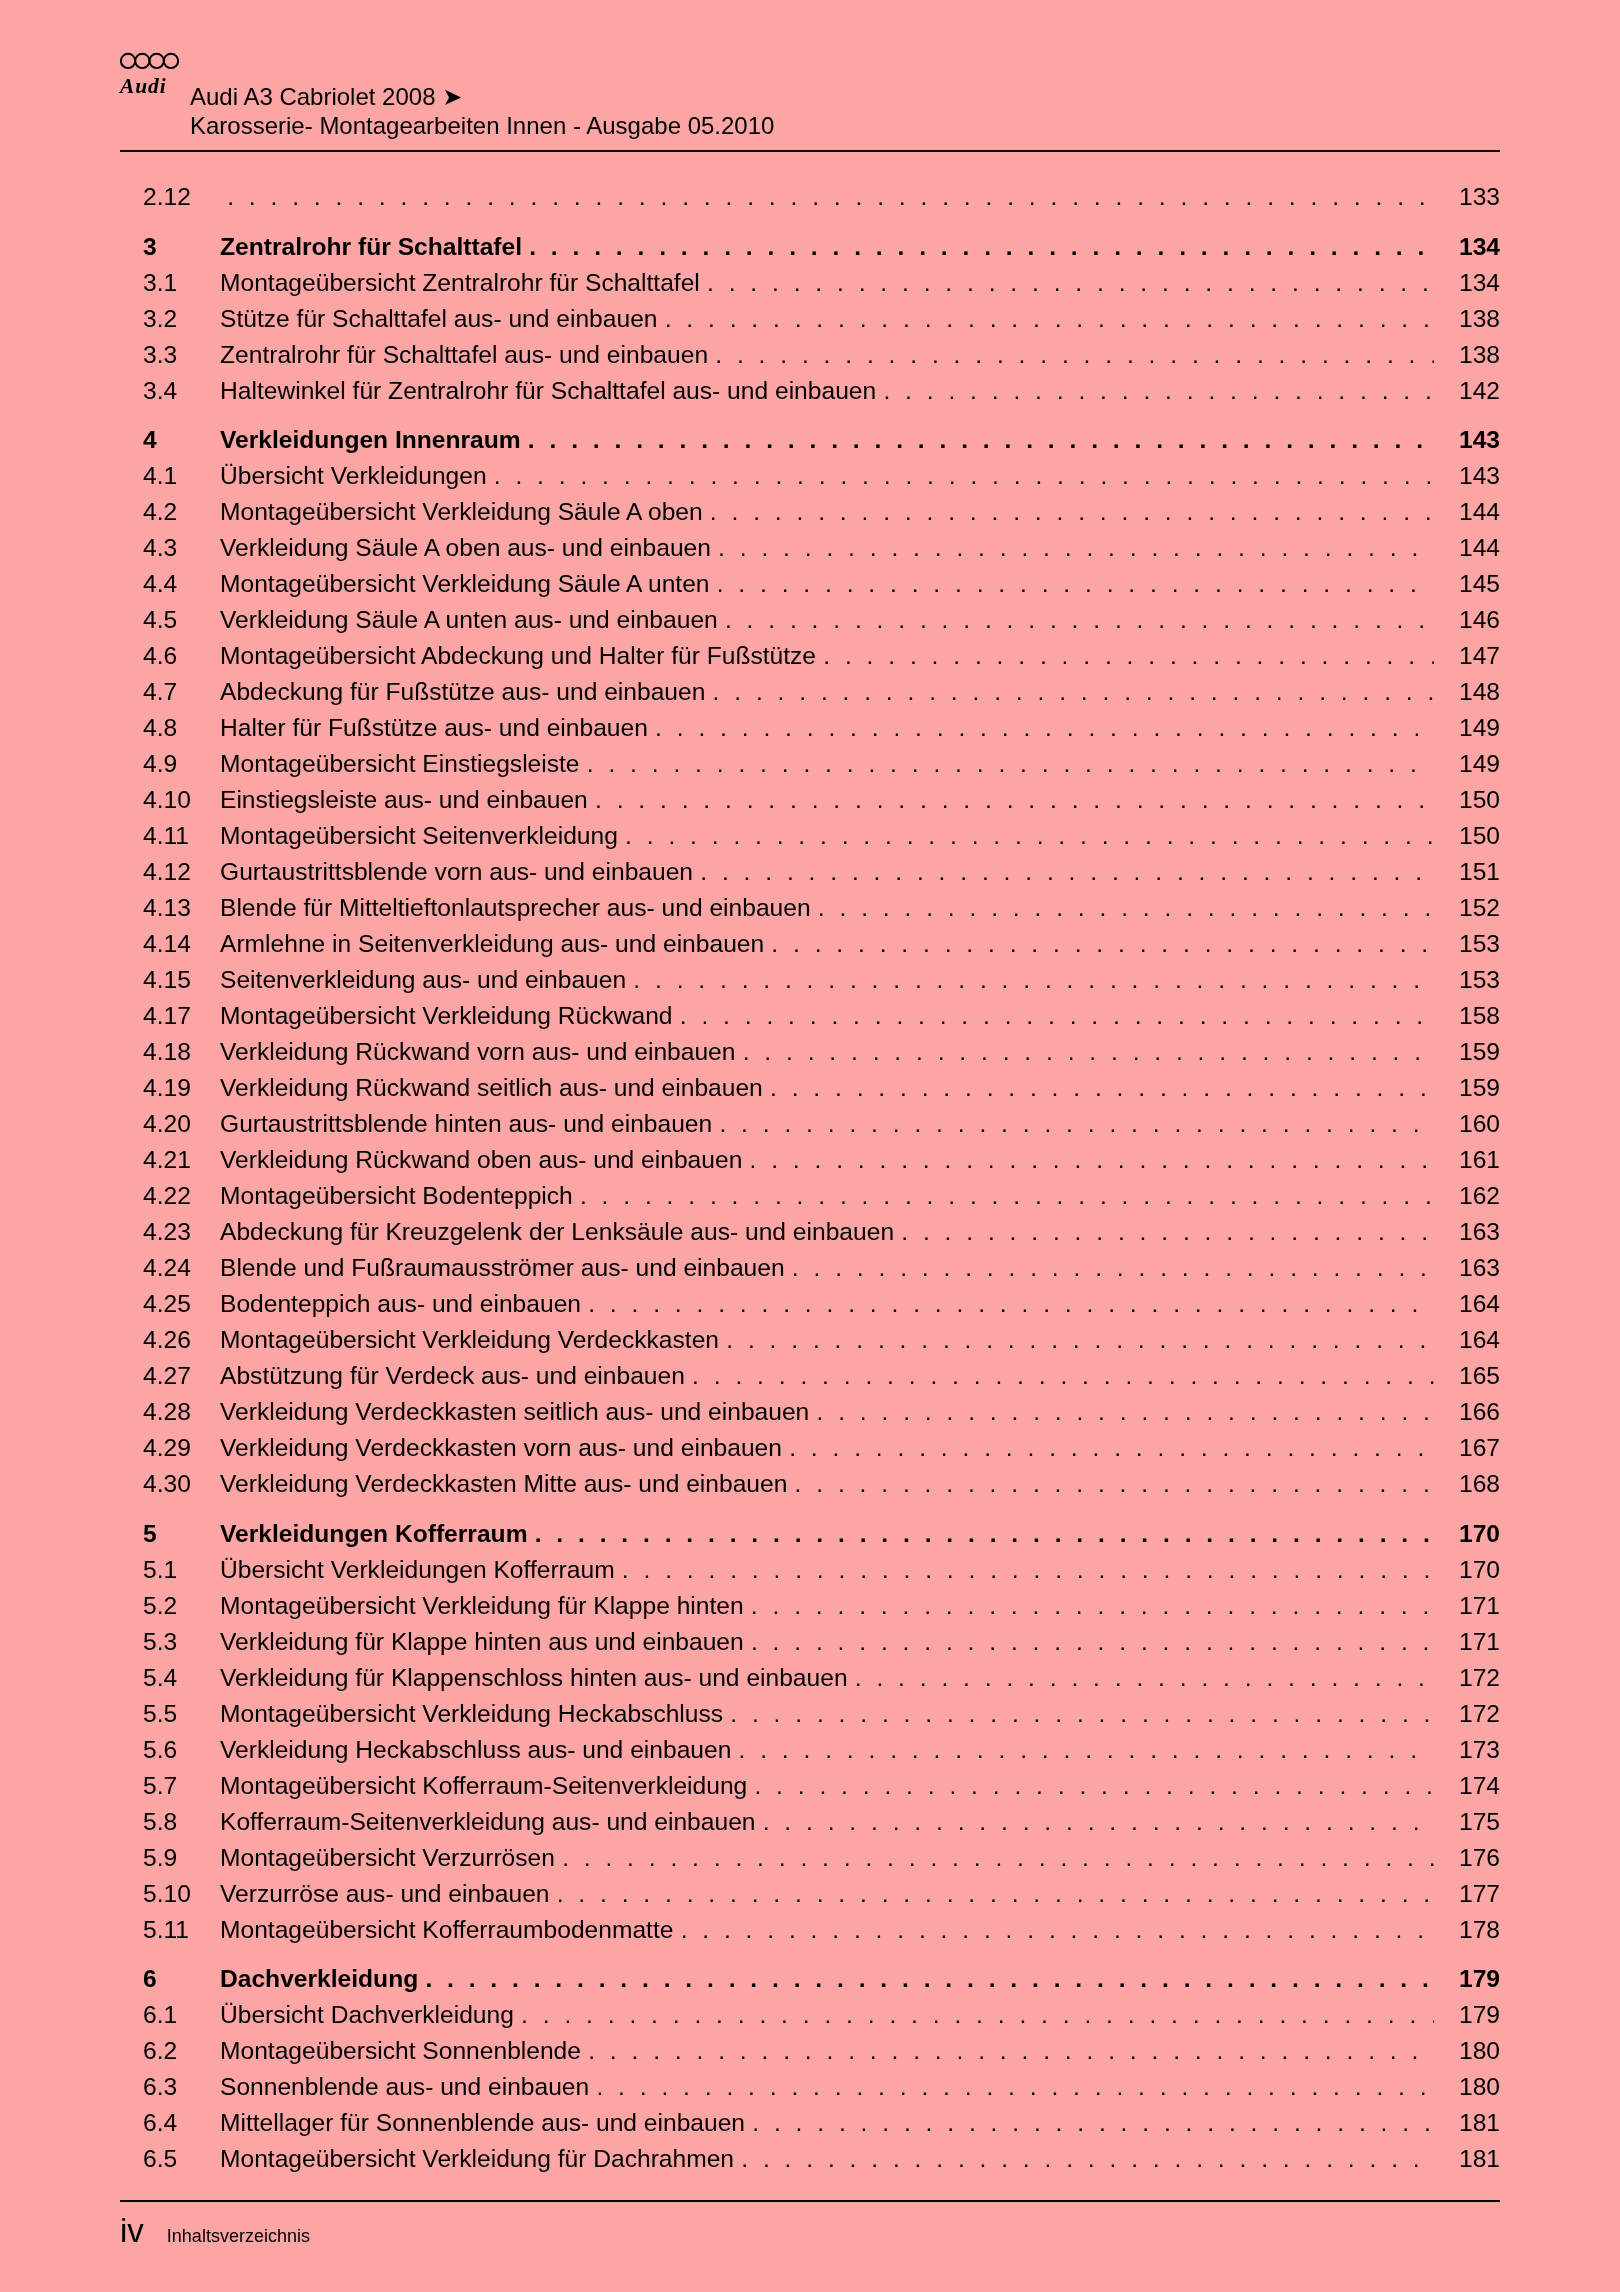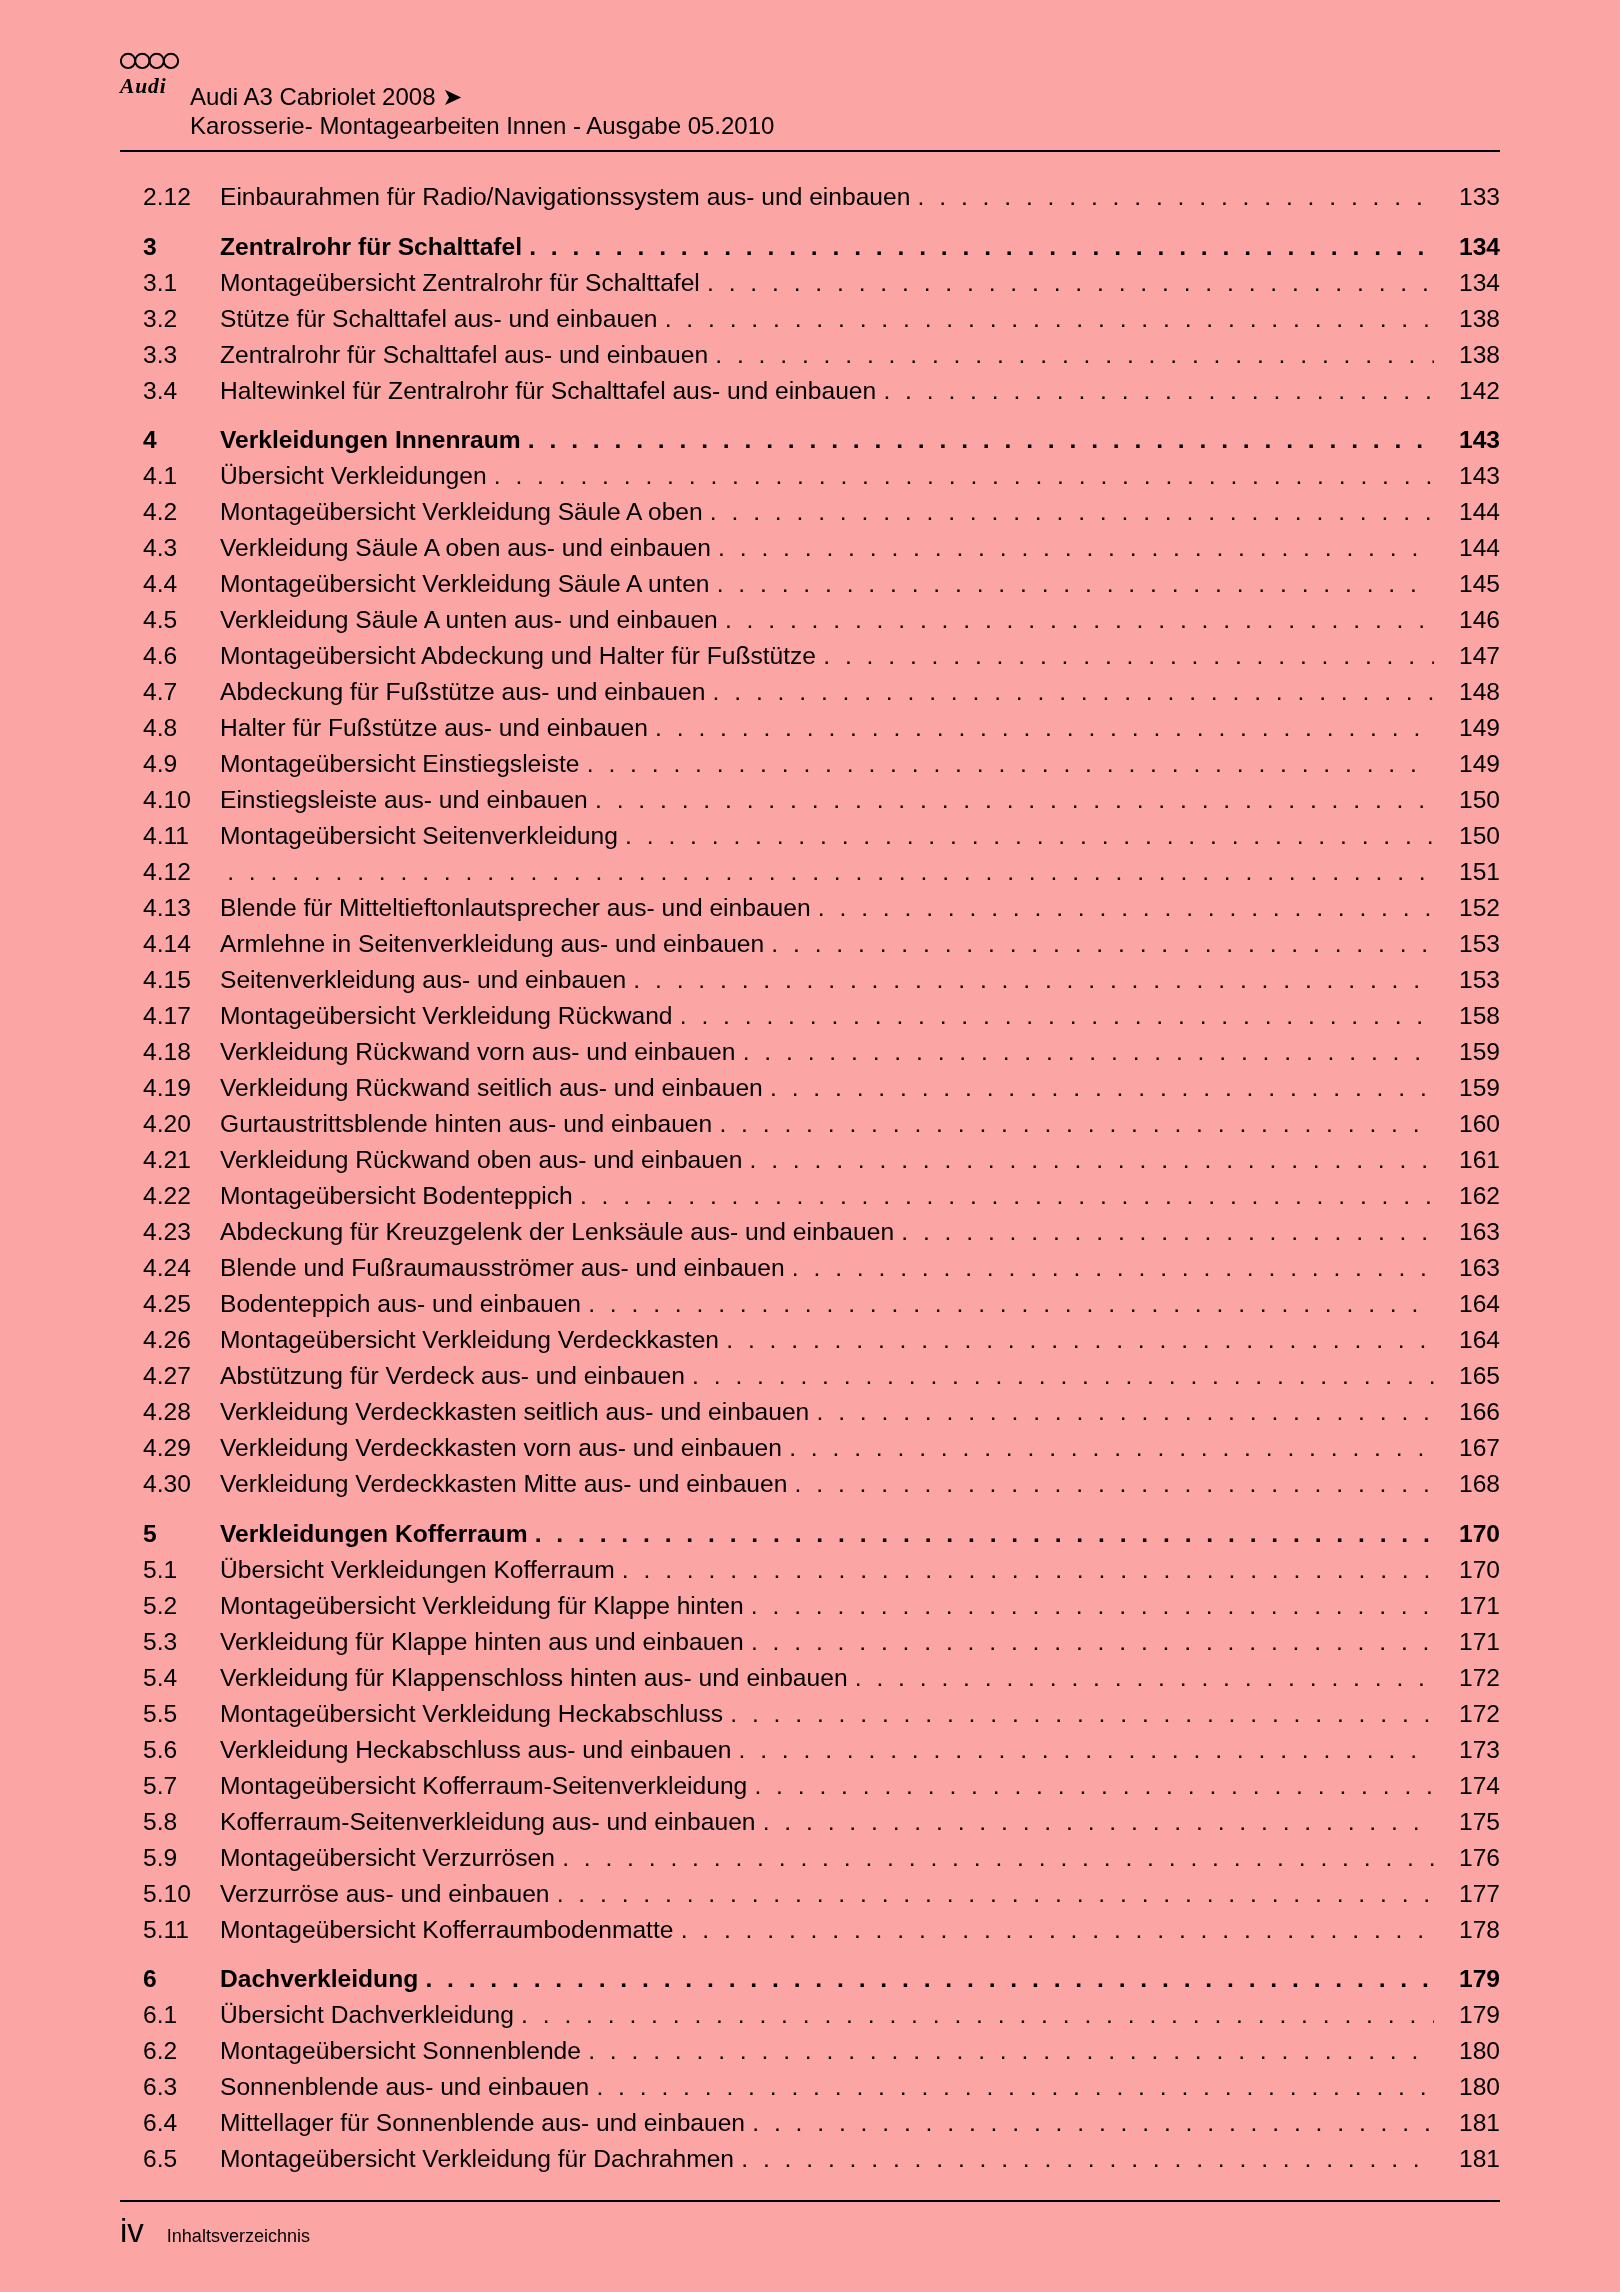--- a/index.html
+++ b/index.html
@@ -148,21 +148,20 @@
       <div class="header-line1">Audi A3 Cabriolet 2008 ➤</div>
       <div class="header-line2">Karosserie- Montagearbeiten Innen - Ausgabe 05.2010</div>
     </div>
   </div>
 
   <hr class="rule-top">
 
   <div class="toc">
   <div class="toc-row">
     <span class="toc-num">2.12</span>
-    <span class="toc-title">Einbaurahmen für Radio/Navigationssystem aus- und einbauen</span>
     <span class="toc-dots"></span>
     <span class="toc-page">133</span>
   </div>
 
   <div class="toc-row chapter">
     <span class="toc-num">3</span>
     <span class="toc-title">Zentralrohr für Schalttafel</span>
     <span class="toc-dots"></span>
     <span class="toc-page">134</span>
   </div>
@@ -274,20 +273,21 @@
 
   <div class="toc-row">
     <span class="toc-num">4.11</span>
     <span class="toc-title">Montageübersicht Seitenverkleidung</span>
     <span class="toc-dots"></span>
     <span class="toc-page">150</span>
   </div>
 
   <div class="toc-row">
     <span class="toc-num">4.12</span>
+    <span class="toc-title">Gurtaustrittsblende vorn aus- und einbauen</span>
     <span class="toc-dots"></span>
     <span class="toc-page">151</span>
   </div>
 
   <div class="toc-row">
     <span class="toc-num">4.13</span>
     <span class="toc-title">Blende für Mitteltieftonlautsprecher aus- und einbauen</span>
     <span class="toc-dots"></span>
     <span class="toc-page">152</span>
   </div>

